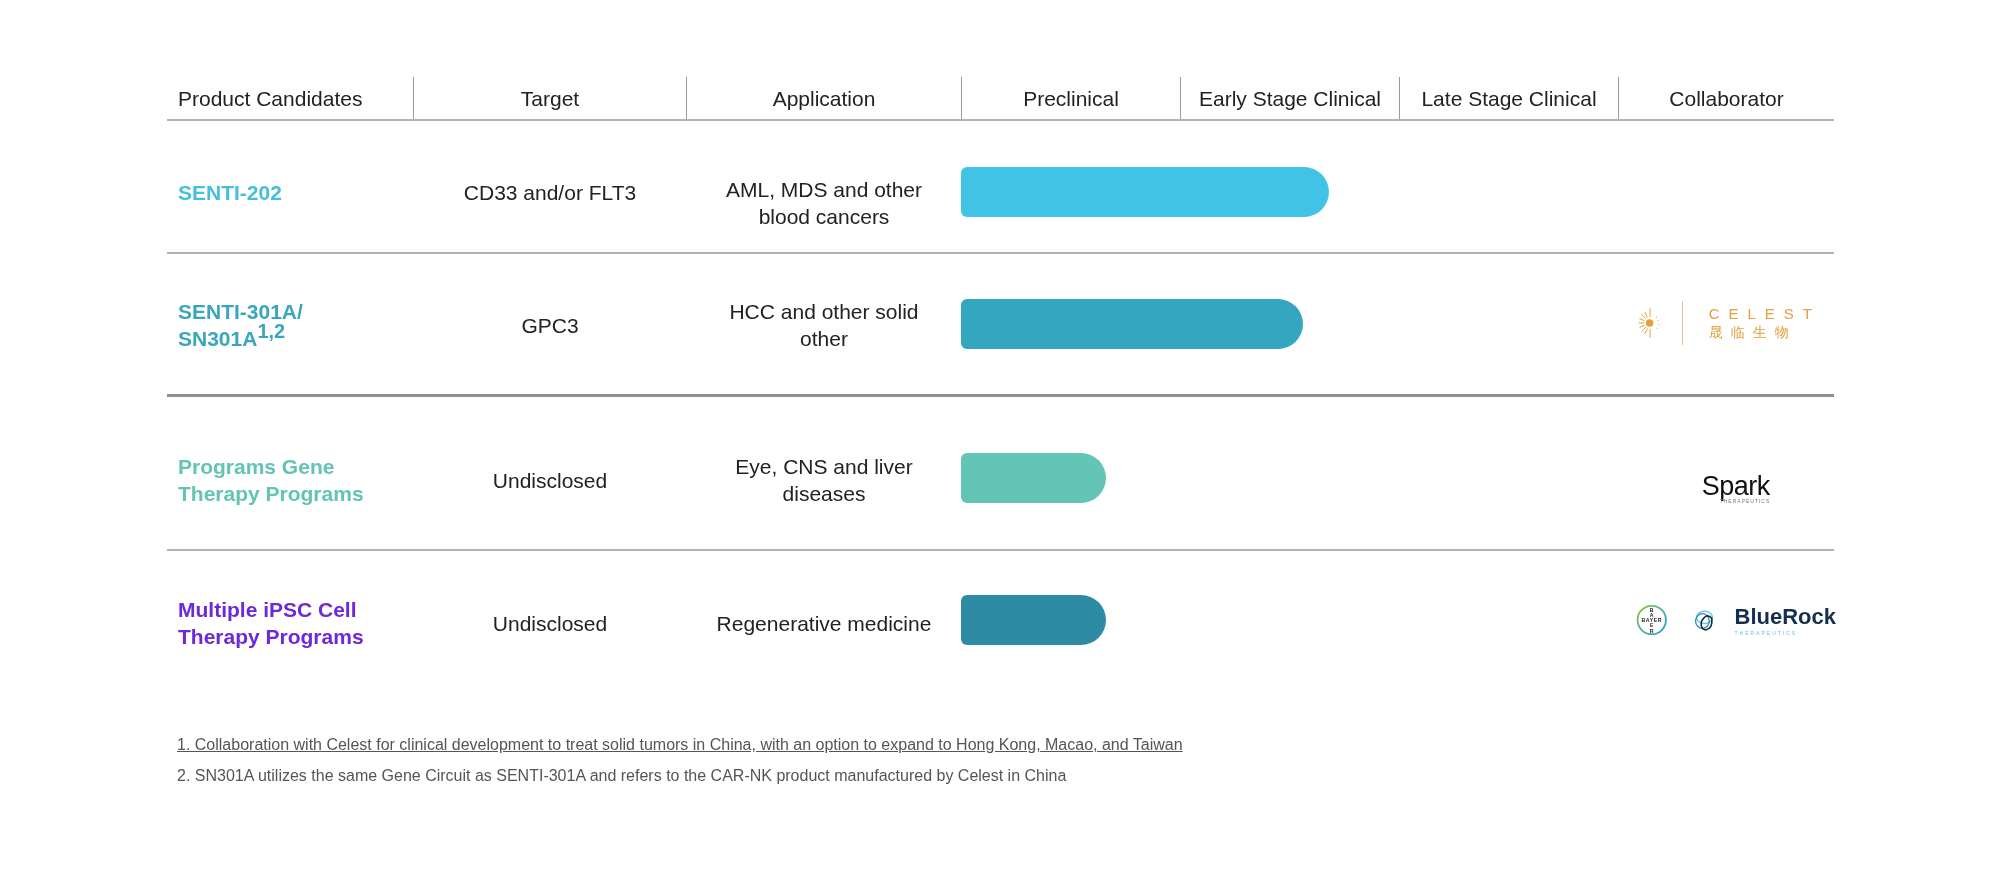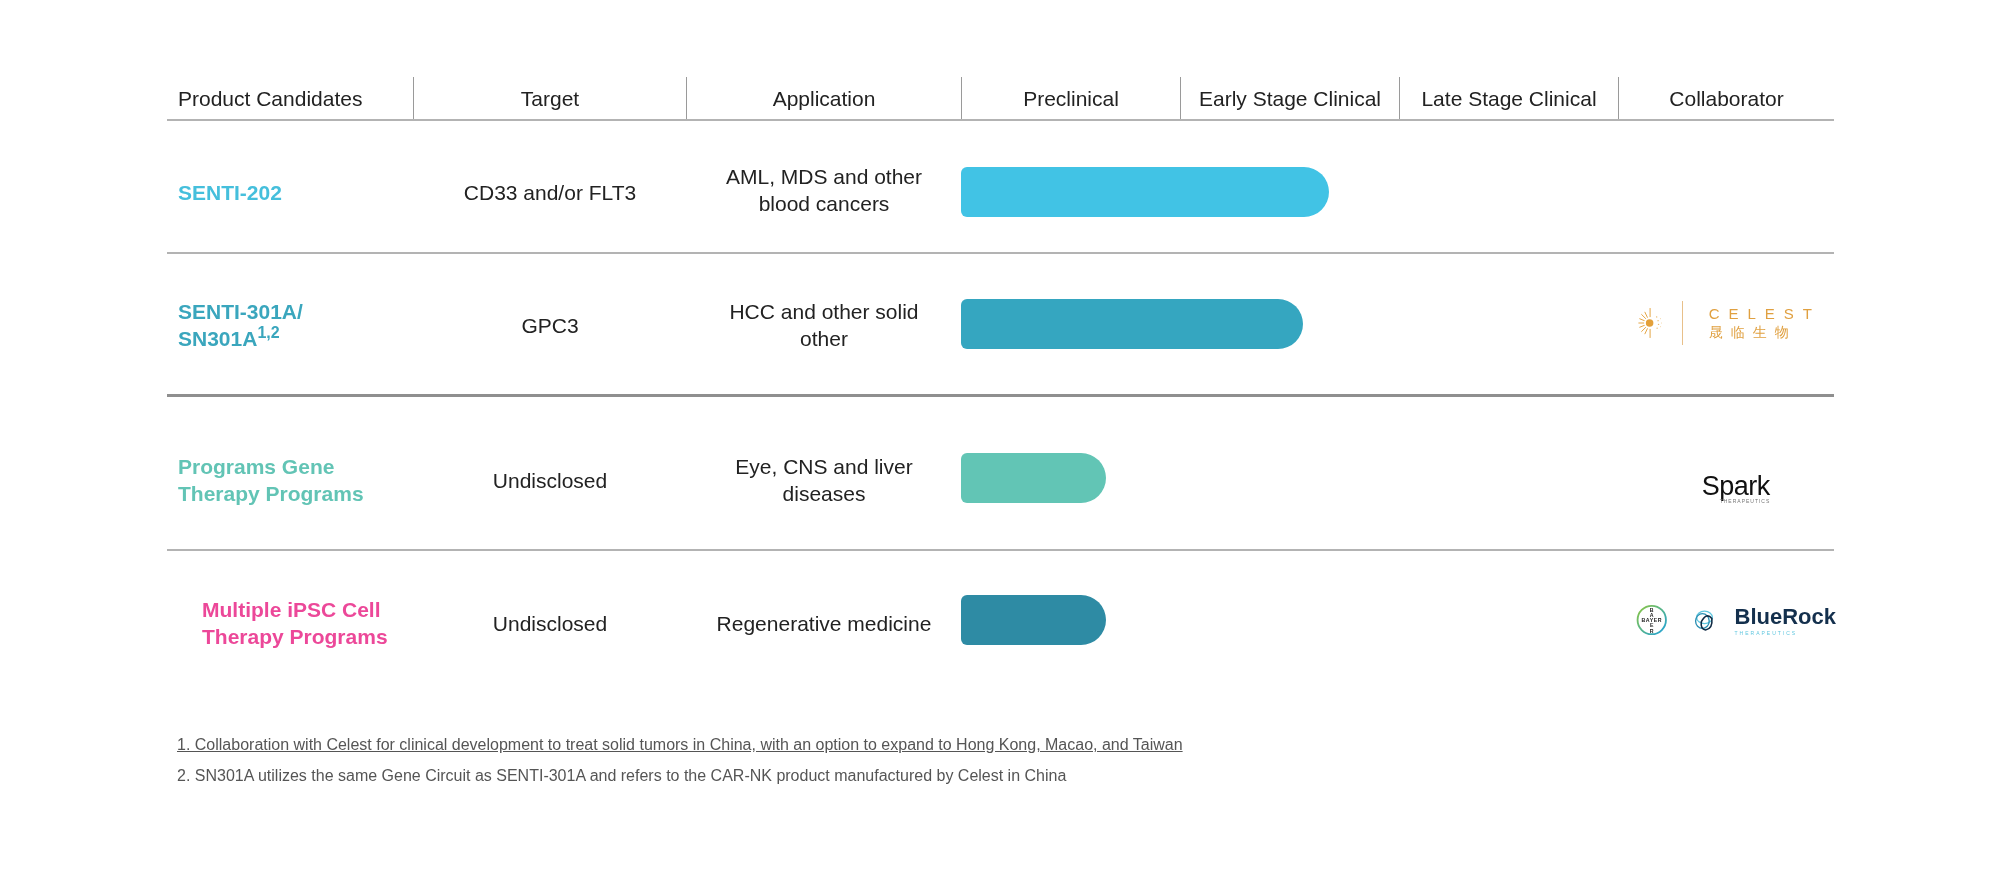--- a/index.html
+++ b/index.html
@@ -8,21 +8,21 @@
   .abs { position: absolute; }
   .hdr { top: 77px; height: 43px; display: flex; align-items: center; justify-content: center;
          font-size: 21px; font-weight: normal; color: #222; white-space: nowrap; }
   .hdr.left { justify-content: flex-start; padding-left: 11px; box-sizing: border-box; }
   .vdiv { top: 77px; width: 1px; height: 43px; background: #9a9a9a; }
   .hline { left: 167px; width: 1667px; height: 2px; background: #b3b3b3; }
   .hline.thick { height: 3px; background: #8f8f8f; }
   .cell { display: flex; align-items: center; justify-content: center; text-align: center;
           font-size: 21px; line-height: 27px; color: #222; }
   .name { display: flex; align-items: center; font-size: 21px; line-height: 27px; font-weight: bold; }
-  .name sup { font-size: 16px; line-height: 0; vertical-align: super; }
+  .name sup { font-size: 20px; line-height: 0; vertical-align: super; }
   .bar { height: 50px; border-radius: 6px 25px 25px 6px; }
   .foot { font-size: 16px; color: #555; line-height: 20px; white-space: nowrap; }
   .logo { display: flex; align-items: center; gap: 16px; }
 </style>
 </head>
 <body>
 
 <div class="abs hdr left" style="left:167px;width:246px;">Product Candidates</div>
 <div class="abs vdiv" style="left:413px;"></div>
 <div class="abs hdr" style="left:414px;width:272px;">Target</div>
@@ -36,21 +36,21 @@
 <div class="abs hdr" style="left:1400px;width:218px;">Late Stage Clinical</div>
 <div class="abs vdiv" style="left:1618px;"></div>
 <div class="abs hdr" style="left:1619px;width:215px;">Collaborator</div>
 
 <div class="abs hline" style="top:119px;"></div>
 
 <div class="abs name" style="left:178px;top:150px;height:85px;width:230px;color:#45bfdc;">
   <span>SENTI-202</span>
 </div>
 <div class="abs cell" style="left:414px;top:150px;width:272px;height:85px;">CD33 and/or FLT3</div>
-<div class="abs cell" style="left:687px;top:147px;width:274px;height:85px;flex-direction:column;">
+<div class="abs cell" style="left:687px;top:160px;width:274px;height:85px;flex-direction:column;">
   <span>AML, MDS and other</span>
   <span>blood cancers</span>
 </div>
 <div class="abs bar" style="left:961px;top:167px;width:368px;background:#41c3e5;"></div>
 
 <div class="abs hline" style="top:252px;"></div>
 
 <div class="abs name" style="left:178px;top:280px;height:90px;width:230px;color:#3aa6bd;">
   <div>
     <div>SENTI-301A/</div>
@@ -131,21 +131,21 @@
     <g stroke="#ffffff" stroke-width="0.8" opacity="0.8">
       <line x1="2" y1="22" x2="22" y2="6"></line>
         <line x1="2" y1="22" x2="26" y2="12"></line>
         <line x1="2" y1="22" x2="27" y2="18"></line>
     </g>
   </svg>
 </div>
 
 <div class="abs hline" style="top:549px;"></div>
 
-<div class="abs name" style="left:178px;top:578px;height:90px;width:230px;color:#ec4899;margin-left:24px;">
+<div class="abs name" style="left:178px;top:578px;height:90px;width:230px;color:#6d28d9;">
   <div>
     <div>Multiple iPSC Cell</div>
     <div>Therapy Programs</div>
   </div>
 </div>
 <div class="abs cell" style="left:414px;top:578px;width:272px;height:90px;">Undisclosed</div>
 <div class="abs cell" style="left:687px;top:578px;width:274px;height:90px;">Regenerative medicine</div>
 <div class="abs bar" style="left:961px;top:595px;width:145px;background:#2e8ba4;"></div>
 
 <div class="abs logo" style="left:1636px;top:590px;width:200px;height:60px;">

